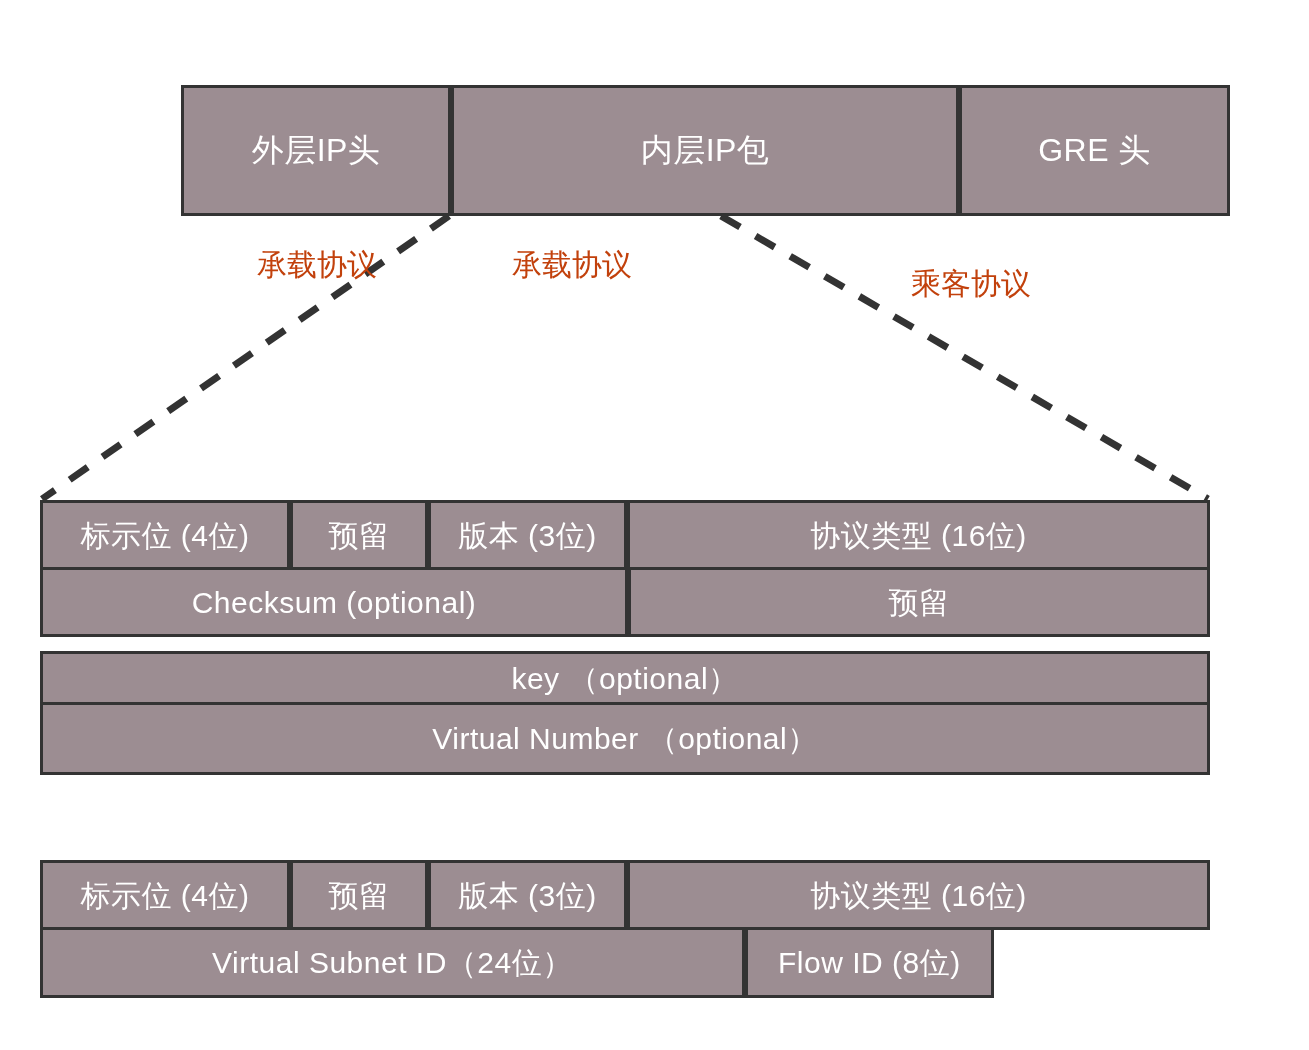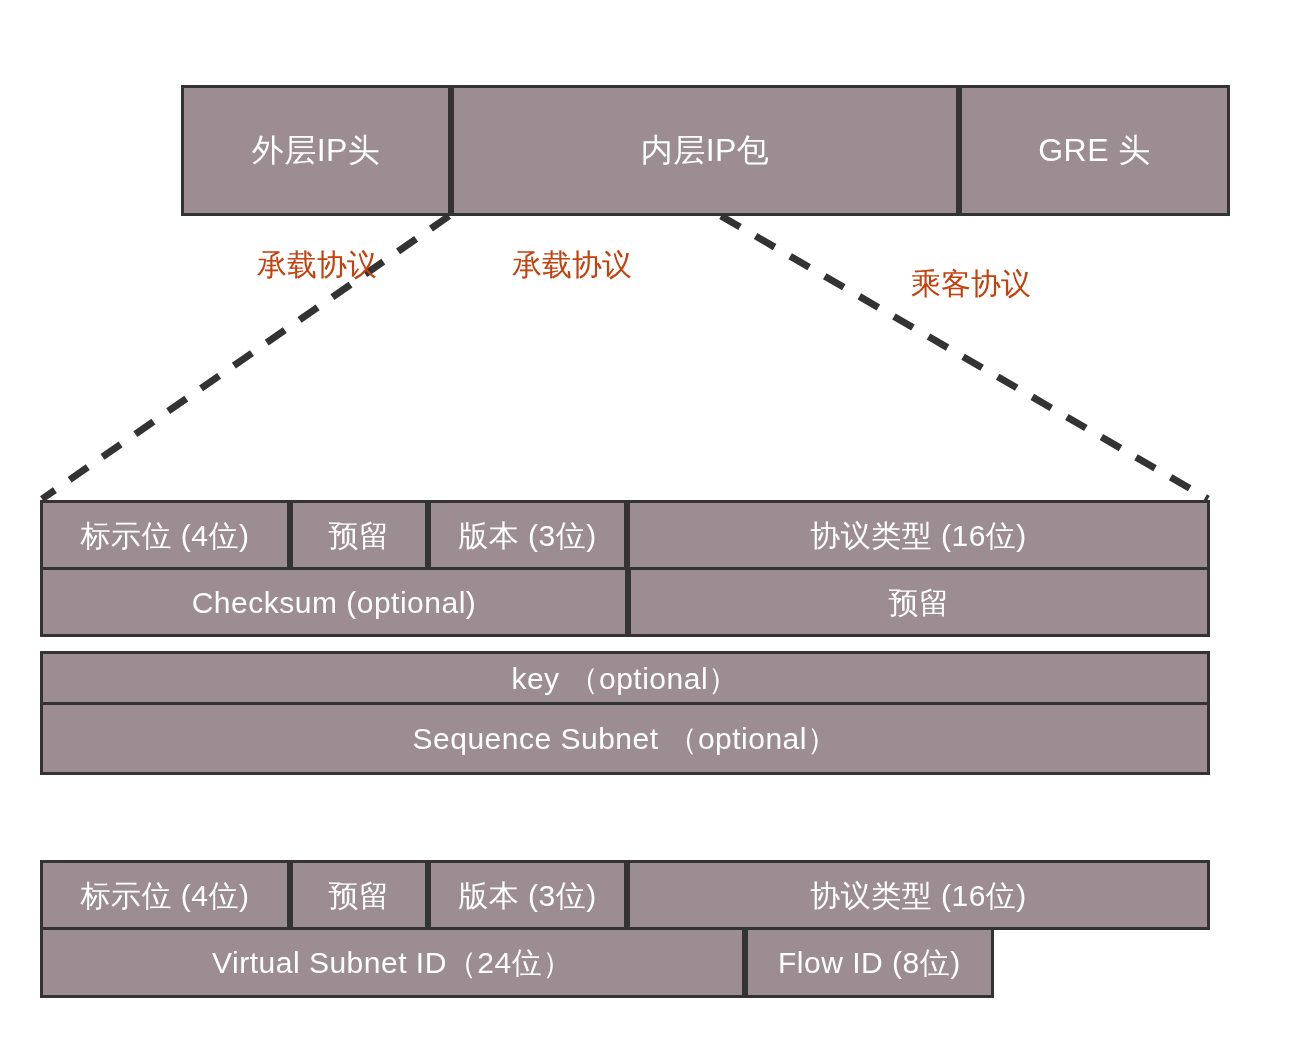--- a/index.html
+++ b/index.html
@@ -151,21 +151,21 @@
     <div class="pkt-row" id="gre-r1">
       <div class="pkt-cell" id="gre-cksum">Checksum (optional)</div>
       <div class="pkt-cell" id="gre-resv2">预留</div>
     </div>
 
     <div class="pkt-row" id="gre-r2">
       <div class="pkt-cell" id="gre-key">key （optional）</div>
     </div>
 
     <div class="pkt-row" id="gre-r3">
-      <div class="pkt-cell" id="gre-seq">Sequence Subnet （optional）</div>
+      <div class="pkt-cell" id="gre-seq">Virtual Number （optional）</div>
     </div>
 
   </div>
 
   <div id="nvgre-table">
 
     <div class="pkt-row" id="nv-r0">
       <div class="pkt-cell" id="nv-flags">标示位 (4位)</div>
       <div class="pkt-cell" id="nv-resv">预留</div>
       <div class="pkt-cell" id="nv-ver">版本 (3位)</div>

